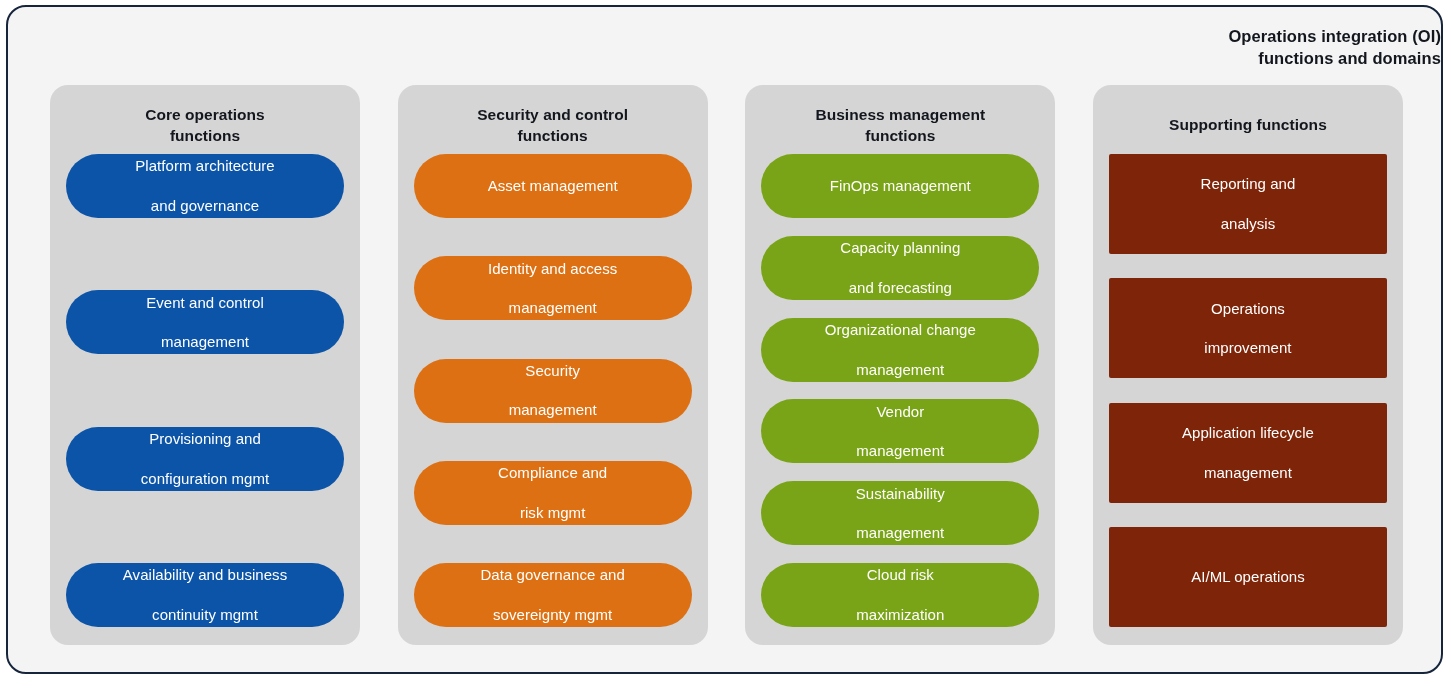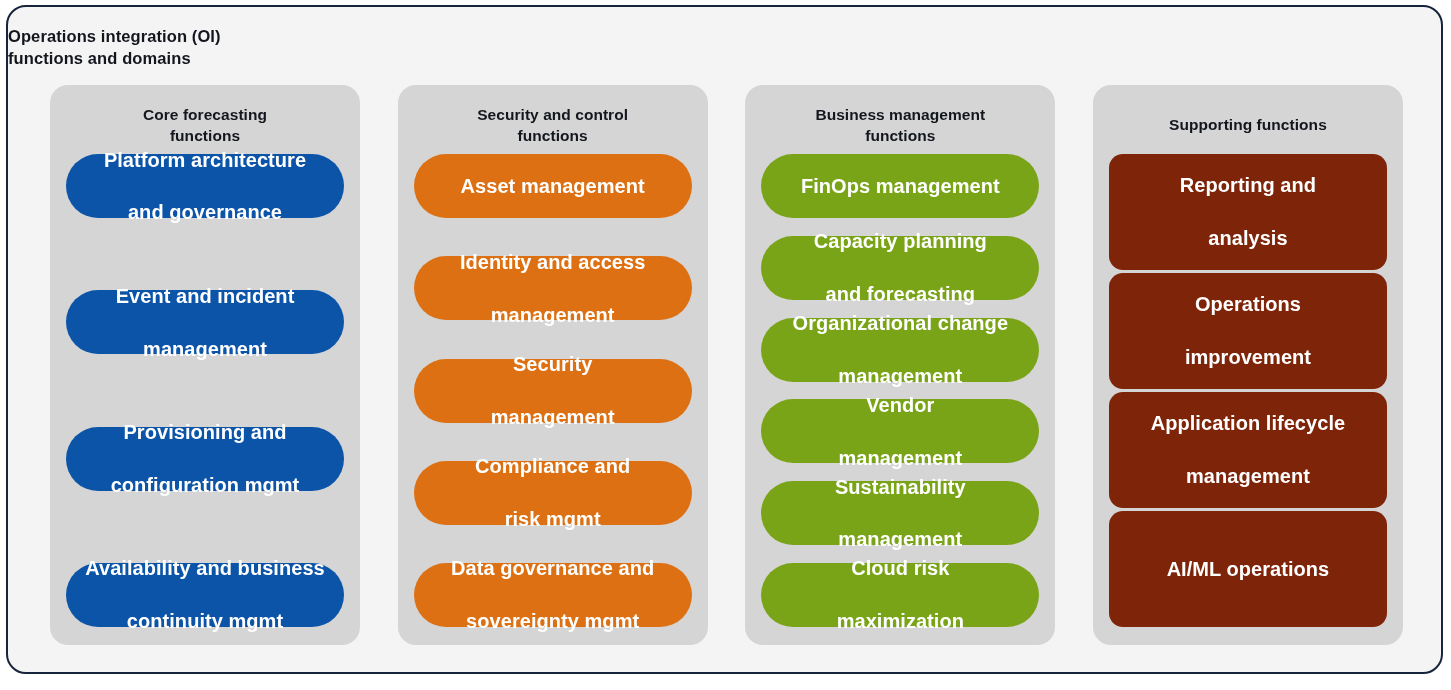--- a/index.html
+++ b/index.html
@@ -25,21 +25,21 @@
     border: 2px solid #16253c;
     border-radius: 20px;
     overflow: hidden;
   }
 
   #diagram-title {
     position: absolute;
     left: 0;
     top: 19px;
     width: 100%;
-    text-align: left;
+    text-align: right;
     font-size: 16.5px;
     font-weight: bold;
     color: #13171d;
     line-height: 1.33;
     letter-spacing: 0.1px;
   }
 
   #columns {
     position: absolute;
     left: 42px;
@@ -87,37 +87,37 @@
   }
 
   .pill {
     box-sizing: border-box;
     width: 100%;
     display: flex;
     align-items: center;
     justify-content: center;
     text-align: center;
     color: #ffffff;
-    font-size: 20px;
-    font-weight: bold;
+    font-size: 15px;
+    font-weight: normal;
     line-height: 1.32;
     letter-spacing: 0.05px;
     padding: 8px 10px;
   }
 
   
   .pill-list.dense .pill {
     height: 64px;
     border-radius: 32px;
   }
 
   
   .pill-list.sparse .pill {
-    height: 116px;
-    border-radius: 14px;
+    height: 100px;
+    border-radius: 2px;
     justify-content: center;
   }
 
   .pill.blue   { background: #0b54a8; }
   .pill.orange { background: #dd7012; }
   .pill.green  { background: #7aa417; }
   .pill.maroon { background: #7d2409; }
 
   .pill span {
     display: block;
@@ -131,34 +131,34 @@
   <div id="diagram-title">
     <div>Operations integration (OI)</div>
     <div>functions and domains</div>
   </div>
 
   <div id="columns">
 
     <div class="column">
       <div class="column-title">
         <div>
-          <span>Core forecasting</span><br>
+          <span>Core operations</span><br>
           <span>functions</span>
         </div>
       </div>
       <div class="pill-list dense">
         <div class="pill blue">
           <div>
             <span>Platform architecture</span><br>
             <span>and governance</span>
           </div>
         </div>
         <div class="pill blue">
           <div>
-            <span>Event and incident</span><br>
+            <span>Event and control</span><br>
             <span>management</span>
           </div>
         </div>
         <div class="pill blue">
           <div>
             <span>Provisioning and</span><br>
             <span>configuration mgmt</span>
           </div>
         </div>
         <div class="pill blue">

